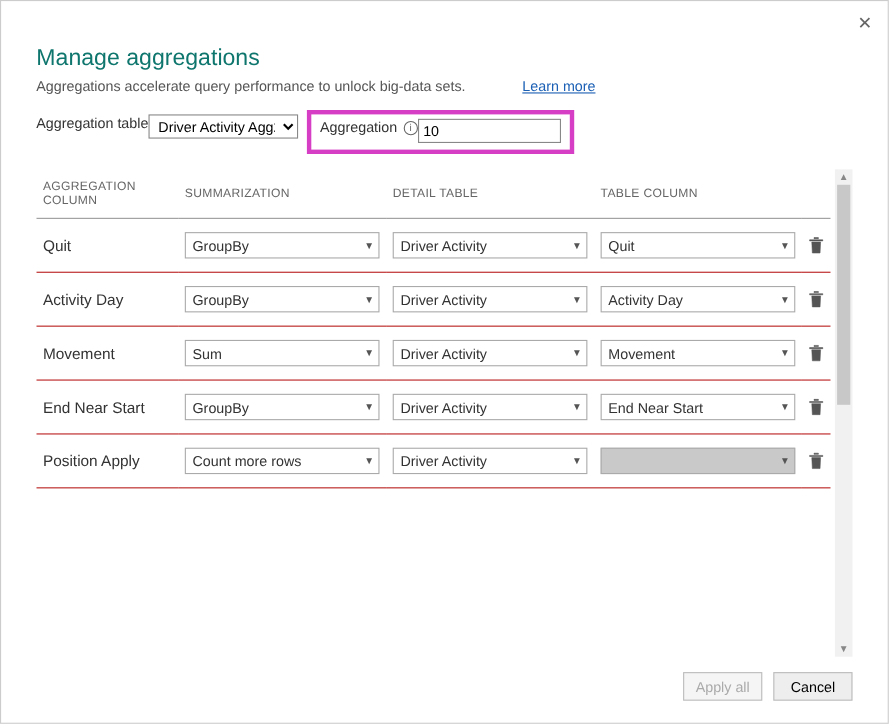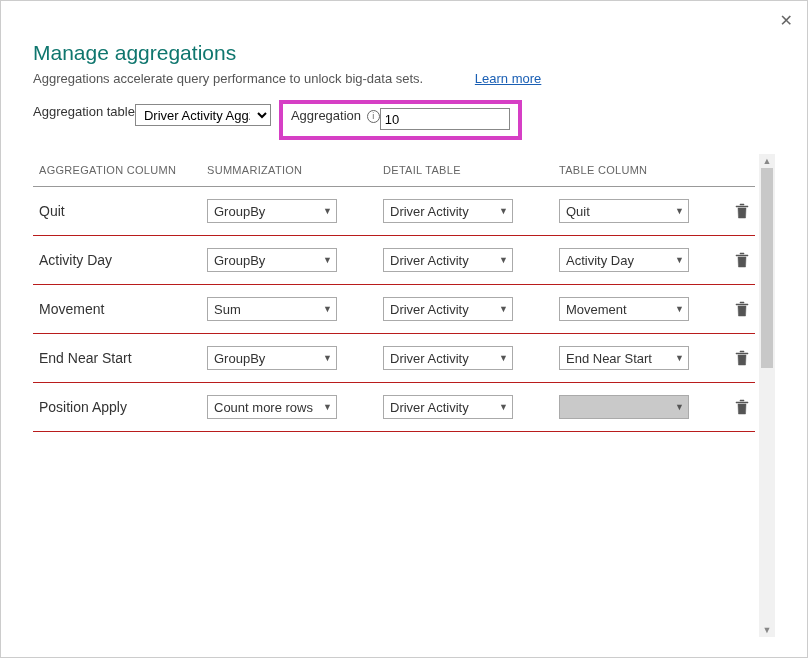--- a/index.html
+++ b/index.html
@@ -140,21 +140,21 @@
     padding: 12px 6px;
     border-bottom: 1px solid #b91c1c;
     vertical-align: middle;
   }
   td.col-name {
     font-size: 14px;
     color: #333;
     width: 168px;
   }
   .cell-select {
-    width: 130px;
+    width: 177px;
     height: 24px;
     border: 1px solid #aaa;
     background: #fff;
     display: flex;
     align-items: center;
     justify-content: space-between;
     padding: 0 4px 0 6px;
     font-size: 13px;
     cursor: pointer;
   }
@@ -386,14 +386,18 @@
           </tbody>
       </table>
     </div>
     <div class="scrollbar-fake">
       <div class="scroll-arrow sa-up">▲</div>
       <div class="scroll-thumb"></div>
       <div class="scroll-arrow sa-down">▼</div>
     </div>
   </div>
 
+  <div class="footer">
+    <button class="btn disabled">Apply all</button>
+    <button class="btn">Cancel</button>
+  </div>
 
 </div>
 
 </body></html>

